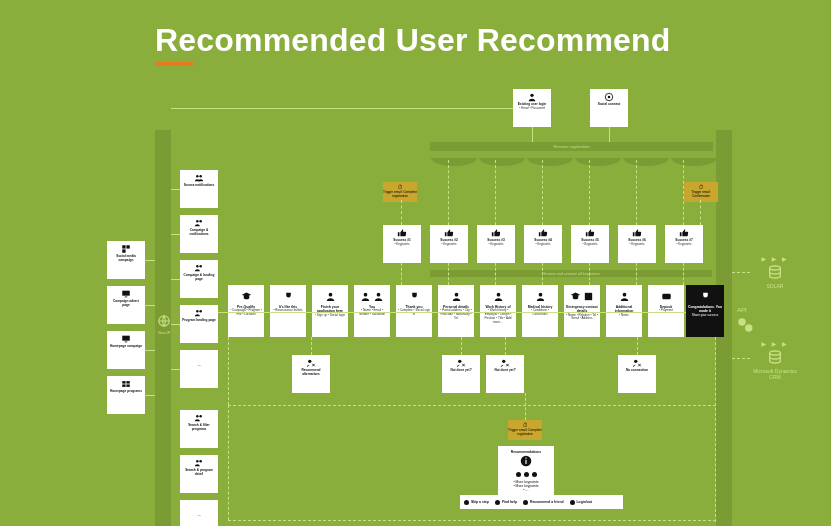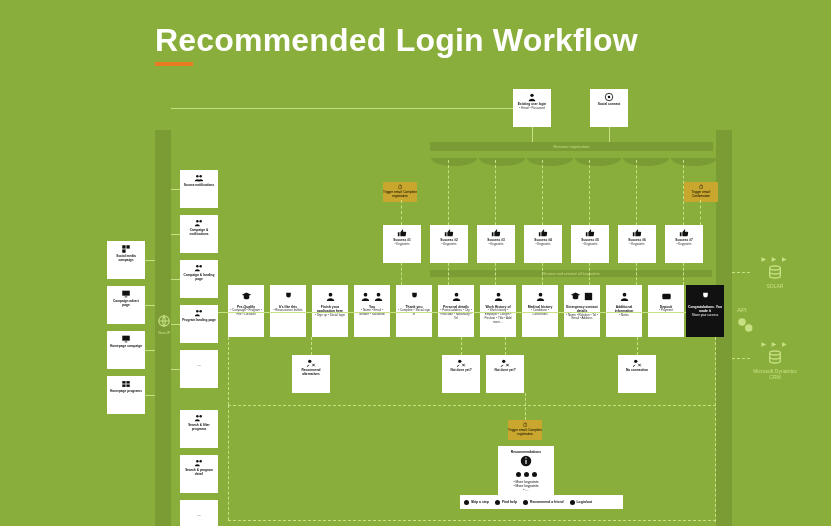--- a/index.html
+++ b/index.html
@@ -132,21 +132,21 @@
 }
 .detail-box .i svg{width:14px;height:14px;fill:#111}
 .dot-row{display:flex;justify-content:center;gap:3px;margin:3px 0}
 .dot-row span{width:5px;height:5px;border-radius:50%;background:#111}
 .mini-social{display:flex;justify-content:center;gap:2px;margin-top:2px}
 .mini-social span{width:7px;height:7px;background:#111;display:inline-block}
 </style>
 </head>
 <body>
 
-<h1>Recommended Login Workflow</h1>
+<h1>Recommended User Recommend</h1>
 <div class="underline"></div>
 
 <div id="bar-left" class="vbar"></div>
 <div id="bar-right" class="vbar"></div>
 
 <div class="box sm" style="left:513px;top:89px">
   <div class="i">
       <svg viewBox="0 0 24 24">
         <circle cx="12" cy="8" r="4"></circle>
         <path d="M4 22c0-4 4-6 8-6s8 2 8 6z"></path>

